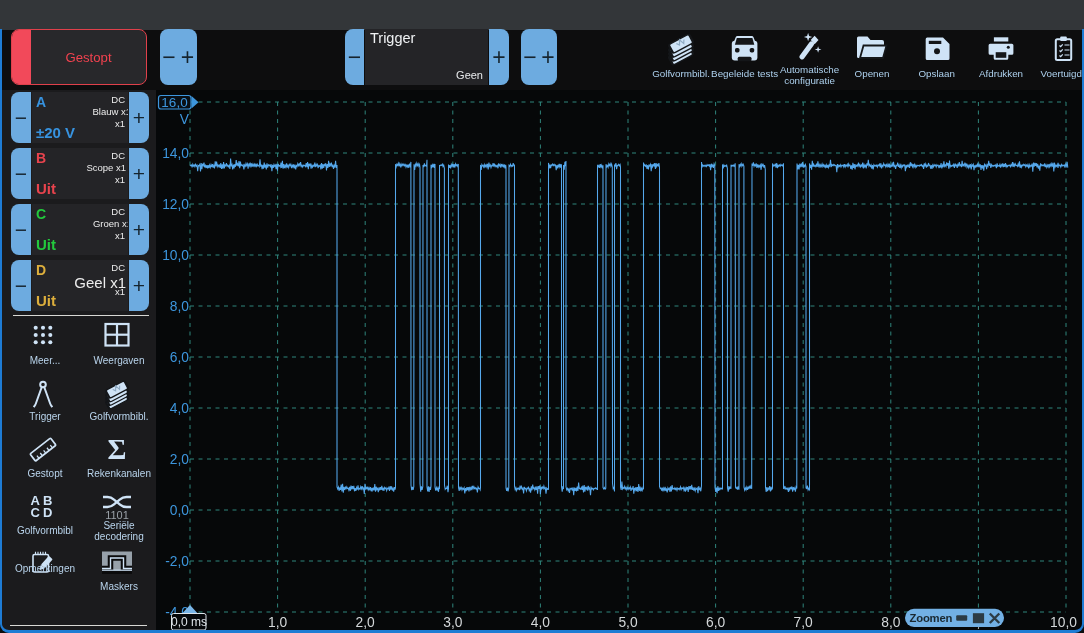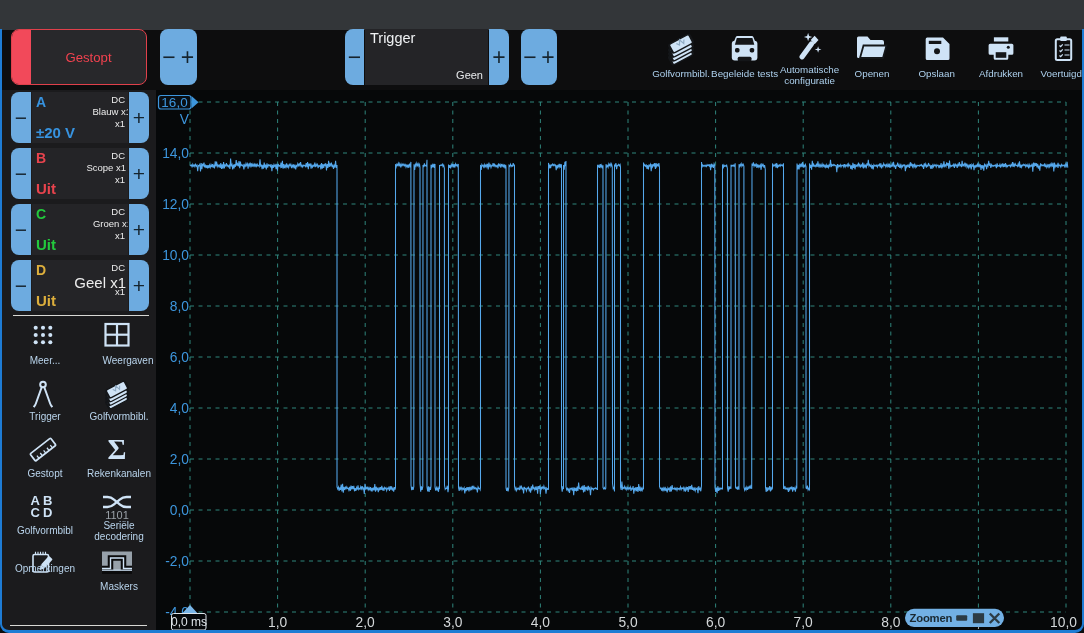--- a/index.html
+++ b/index.html
@@ -221,21 +221,21 @@
 </g>
   <g>
 <rect x="100" y="233.5" width="30" height="22.5" fill="#97a1aa"></rect>
 <path d="M100,250.5 h8.5 v-10.5 h13 v10.5 h8.5" stroke="#0b0b0c" stroke-width="5.5" fill="none"></path>
 <path d="M100,250.5 h8.5 v-10.5 h13 v10.5 h8.5" stroke="#cfe3f6" stroke-width="1.4" fill="none"></path>
 <rect x="100" y="252.2" width="30" height="3.8" fill="#0b0b0c"></rect>
 <line x1="100" y1="252.2" x2="130" y2="252.2" stroke="#cfe3f6" stroke-width="1.2"></line>
 </g>
   </svg>
   <div class="sidelab" style="left:43px;top:265px">Meer...</div>
-  <div class="sidelab" style="left:126px;top:265px">Weergaven</div>
+  <div class="sidelab" style="left:117px;top:265px">Weergaven</div>
   <div class="sidelab" style="left:43px;top:321px">Trigger</div>
   <div class="sidelab" style="left:117px;top:321px">Golfvormbibl.</div>
   <div class="sidelab" style="left:43px;top:378px">Gestopt</div>
   <div class="sidelab" style="left:117px;top:378px">Rekenkanalen</div>
   <div class="sidelab" style="left:43px;top:435px">Golfvormbibl</div>
   <div class="sidelab" style="left:117px;top:430px">Seriële<br>decodering</div>
   <div class="sidelab" style="left:43px;top:473px">Opmerkingen</div>
   <div class="sidelab" style="left:117px;top:491px">Maskers</div>
   <div style="position:absolute;left:8px;top:535px;width:137px;height:1px;background:#d8d8d4"></div>
 </div>

